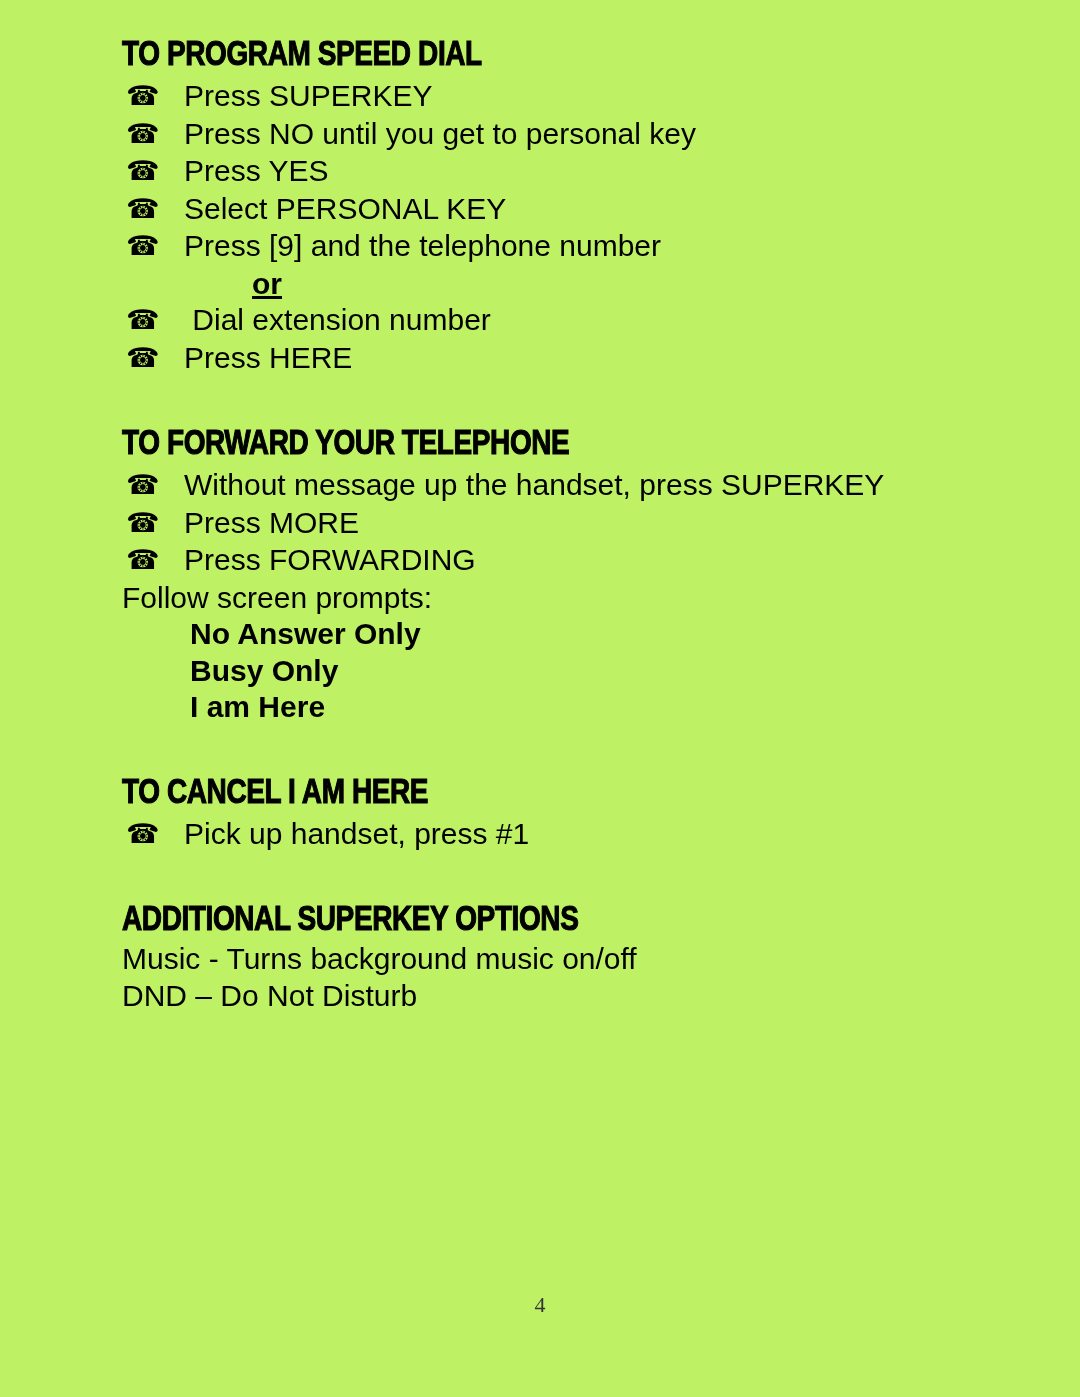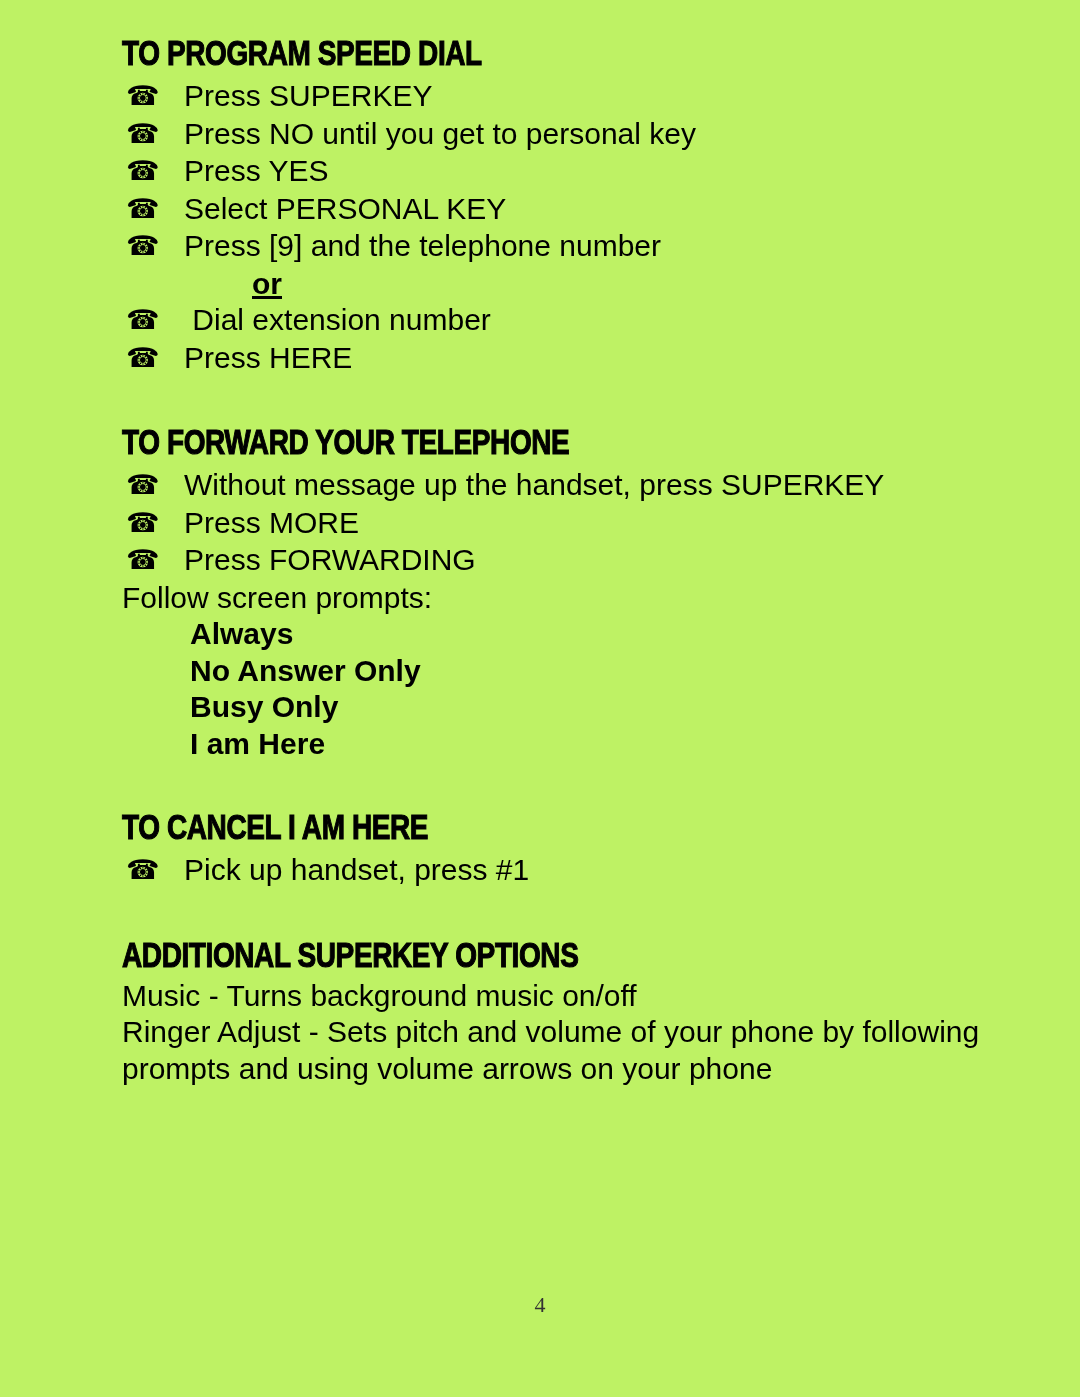--- a/index.html
+++ b/index.html
@@ -212,21 +212,20 @@
         </li>
         <li class="step">
           <span class="step-bullet">☎</span>
           <span class="step-text"><span>Press </span><b>FORWARDING</b><span></span></span>
         </li>
       </ul>
 
       <div class="plain-line">Follow screen prompts:</div>
 
       <ul class="prompt-list">
-        <li class="prompt-item">Always</li>
         <li class="prompt-item">No Answer Only</li>
         <li class="prompt-item">Busy Only</li>
         <li class="prompt-item">I am Here</li>
       </ul>
     </div>
 
     <div class="section">
       <div class="section-heading">TO CANCEL I AM HERE</div>
 
       <ul class="steps">
@@ -235,20 +234,20 @@
           <span class="step-text"><span>Pick up handset, press </span><b>#1</b><span></span></span>
         </li>
       </ul>
     </div>
 
     <div class="section">
       <div class="section-heading">ADDITIONAL SUPERKEY OPTIONS</div>
 
       <ul class="options">
         <li class="opt-line"><b>Music</b><span> - </span><span>Turns background music on/off</span></li>
-        <li class="opt-line"><b>Ringer Adjust</b><span> - </span><span>Sets pitch and volume of your phone by following prompts and using volume arrows on your phone</span></li>
+        <li class="opt-line"><b>DND</b><span> – </span><span>Do Not Disturb</span></li>
       </ul>
     </div>
 
   </div>
 
   <div class="page-number">4</div>
 </div>
 
 </body></html>

